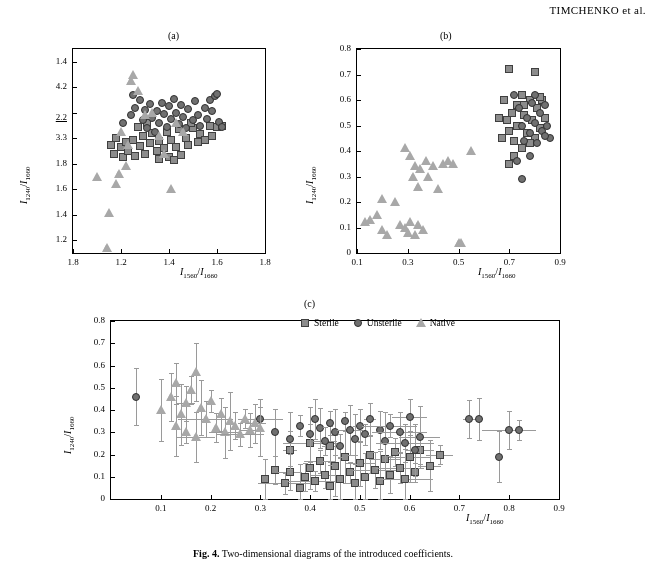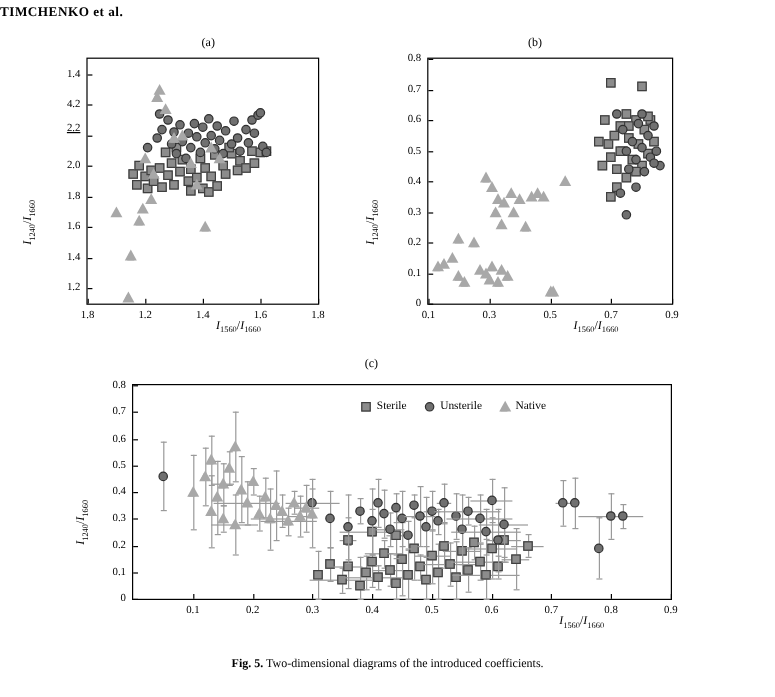--- a/index.html
+++ b/index.html
@@ -19,23 +19,23 @@
     position: absolute;
     left: 0; top: 0;
     width: 646px;
     height: 581px;
   }
   .running-head {
     position: absolute;
     top: 4px;
     left: 0;
     width: 646px;
-    text-align: left;
+    text-align: right;
     font-family: "Liberation Serif", serif;
-    font-weight: bold;
+    font-weight: normal;
     font-size: 11px;
     letter-spacing: 0.4px;
   }
   .panel {
     position: absolute;
   }
   .panel-label {
     position: absolute;
     font-size: 10px;
     font-family: "Liberation Serif", serif;
@@ -125,21 +125,20 @@
     position: absolute;
     display: flex;
     align-items: center;
     gap: 14px;
     font-size: 9.5px;
   }
   .legend-item {
     display: flex;
     align-items: center;
     gap: 4px;
-    margin-top: 16px;
   }
   .legend-swatch {
     position: relative;
     width: 10px;
     height: 10px;
     display: inline-block;
   }
   .legend-swatch .m-square,
   .legend-swatch .m-circle,
   .legend-swatch .m-triangle {
@@ -170,23 +169,23 @@
     <div class="panel-label" style="left:168px; top:4px;">(a)</div>
     <div class="plot-area" id="plot-a" style="left:72px; top:22px; width:194px; height:206px;">
         <div class="tick-label tick-y" style="left: -34px; width: 28px; top: 185.25px;">1.2</div>
         <div class="tick-mark" style="left: 0px; top: 191.25px; width: 4px; height: 1px;"></div>
         <div class="tick-label tick-y" style="left: -34px; width: 28px; top: 159.75px;">1.4</div>
         <div class="tick-mark" style="left: 0px; top: 165.75px; width: 4px; height: 1px;"></div>
         <div class="tick-label tick-y" style="left: -34px; width: 28px; top: 134.25px;">1.6</div>
         <div class="tick-mark" style="left: 0px; top: 140.25px; width: 4px; height: 1px;"></div>
         <div class="tick-label tick-y" style="left: -34px; width: 28px; top: 108.75px;">1.8</div>
         <div class="tick-mark" style="left: 0px; top: 114.75px; width: 4px; height: 1px;"></div>
-        <div class="tick-label tick-y" style="left: -34px; width: 28px; top: 83.25px;">2.0</div>
+        <div class="tick-label tick-y" style="left: -34px; width: 28px; top: 83.25px;">3.3</div>
         <div class="tick-mark" style="left: 0px; top: 89.25px; width: 4px; height: 1px;"></div>
-        <div class="tick-label tick-y" style="left: -34px; width: 28px; top: 52px; text-decoration: underline;">2.2</div>
+        <div class="tick-label tick-y" style="left: -34px; width: 28px; top: 63px; text-decoration: underline;">2.2</div>
         <div class="tick-mark" style="left: 0px; top: 63.75px; width: 4px; height: 1px;"></div>
         <div class="tick-label tick-y" style="left: -34px; width: 28px; top: 32.25px;">4.2</div>
         <div class="tick-mark" style="left: 0px; top: 38.25px; width: 4px; height: 1px;"></div>
         <div class="tick-label tick-y" style="left: -34px; width: 28px; top: 6.75px;">1.4</div>
         <div class="tick-mark" style="left: 0px; top: 12.75px; width: 4px; height: 1px;"></div>
         <div class="tick-label tick-x" style="left: -14px; width: 28px; top: 208px;">1.8</div>
         <div class="tick-mark" style="left: 0px; top: 200px; width: 1px; height: 4px;"></div>
         <div class="tick-label tick-x" style="left: 34px; width: 28px; top: 208px;">1.2</div>
         <div class="tick-mark" style="left: 48px; top: 200px; width: 1px; height: 4px;"></div>
         <div class="tick-label tick-x" style="left: 82px; width: 28px; top: 208px;">1.4</div>
@@ -865,17 +864,17 @@
       <div class="legend-item">
         <span class="legend-swatch">
             <span class="marker m-triangle"></span>
           </span>
         <span>Native</span>
       </div>
     </div>
   </div>
 
   <div class="caption" style="top:548px;">
-    <b>Fig. 5.</b>
+    <b>Fig. 4.</b>
     <span>Two-dimensional diagrams of the introduced coefficients.</span>
   </div>
 
 </div>
 
 </body></html>

